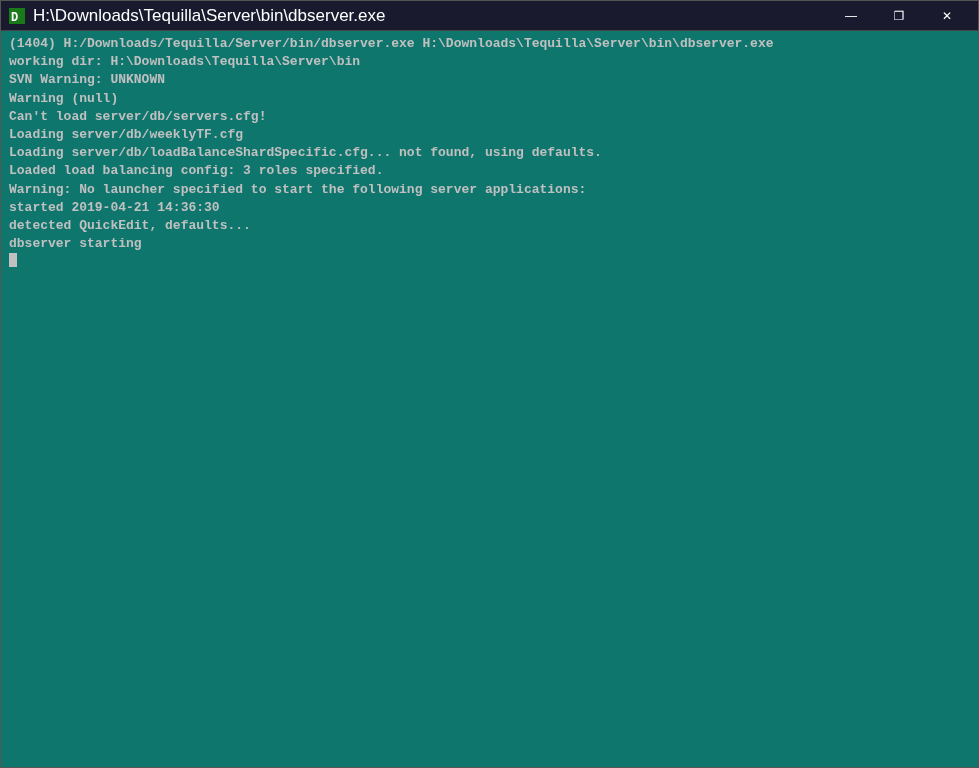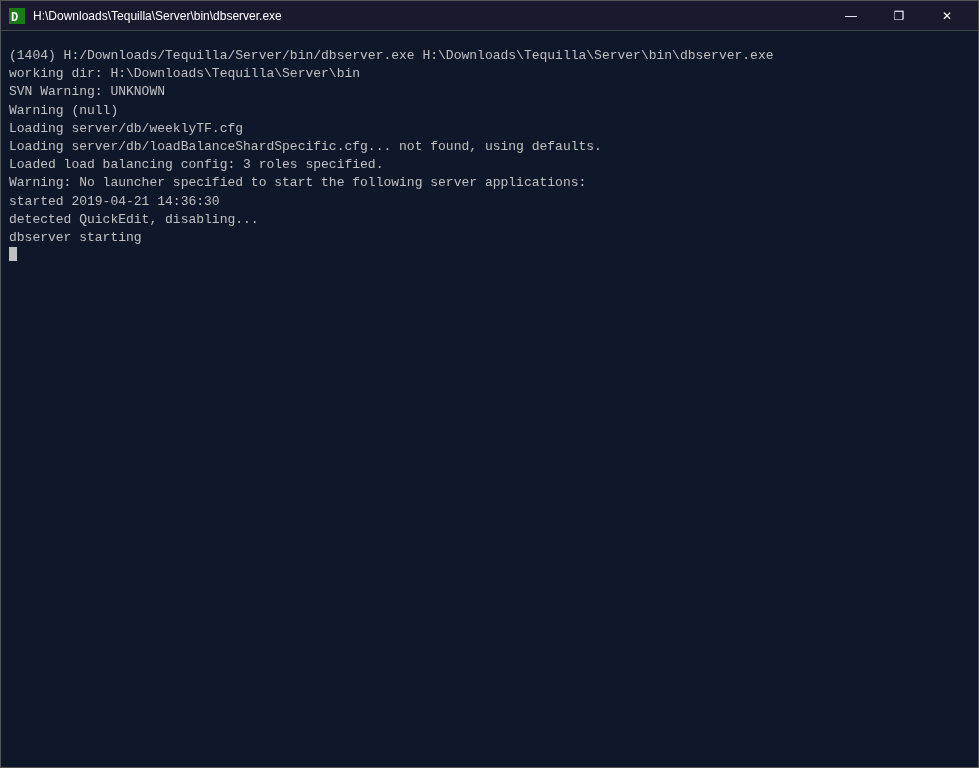--- a/index.html
+++ b/index.html
@@ -36,21 +36,21 @@
 
     .titlebar-icon {
       width: 16px;
       height: 16px;
       margin-right: 8px;
       flex-shrink: 0;
     }
 
     .titlebar-title {
       color: #fff;
-      font-size: 12px;
+      font-size: 17px;
       font-family: 'Segoe UI', Arial, sans-serif;
       flex: 1;
     }
 
     .titlebar-controls {
       display: flex;
       gap: 2px;
     }
 
     .titlebar-btn {
@@ -59,24 +59,25 @@
       display: flex;
       align-items: center;
       justify-content: center;
       color: #fff;
       font-size: 12px;
       cursor: pointer;
       font-family: 'Segoe UI', Arial, sans-serif;
     }
 
     .console-body {
-      background: #0f172a;
+      background: #0f766e;
       flex: 1;
-      padding: 16px 8px;
+      padding: 4px 8px;
       overflow: hidden;
+      font-weight: bold;
     }
 
     .console-line {
       color: #c0c0c0;
       font-size: 13px;
       line-height: 1.4;
       white-space: pre;
     }
 
     .cursor-line {
@@ -116,22 +117,23 @@
       <div class="titlebar-btn close">✕</div>
     </div>
   </div>
 
   <div class="console-body" id="console-body">
 
   <div class="console-line">(1404) H:/Downloads/Tequilla/Server/bin/dbserver.exe H:\Downloads\Tequilla\Server\bin\dbserver.exe</div>
       <div class="console-line">working dir: H:\Downloads\Tequilla\Server\bin</div>
       <div class="console-line">SVN Warning: UNKNOWN</div>
       <div class="console-line">Warning (null)</div>
+      <div class="console-line">Can't load server/db/servers.cfg!</div>
       <div class="console-line">Loading server/db/weeklyTF.cfg</div>
       <div class="console-line">Loading server/db/loadBalanceShardSpecific.cfg... not found, using defaults.</div>
       <div class="console-line">Loaded load balancing config: 3 roles specified.</div>
       <div class="console-line">Warning: No launcher specified to start the following server applications:</div>
       <div class="console-line">started 2019-04-21 14:36:30</div>
-      <div class="console-line">detected QuickEdit, disabling...</div>
+      <div class="console-line">detected QuickEdit, defaults...</div>
       <div class="console-line">dbserver starting</div>
       <div class="console-line cursor-line"><span class="cursor"></span></div>
     </div>
 </div>
 
 </body></html>

